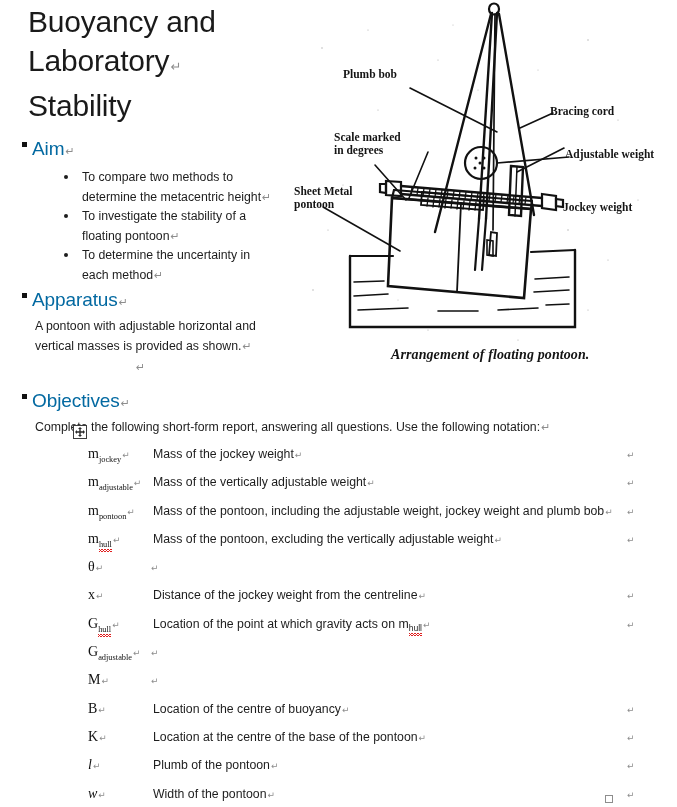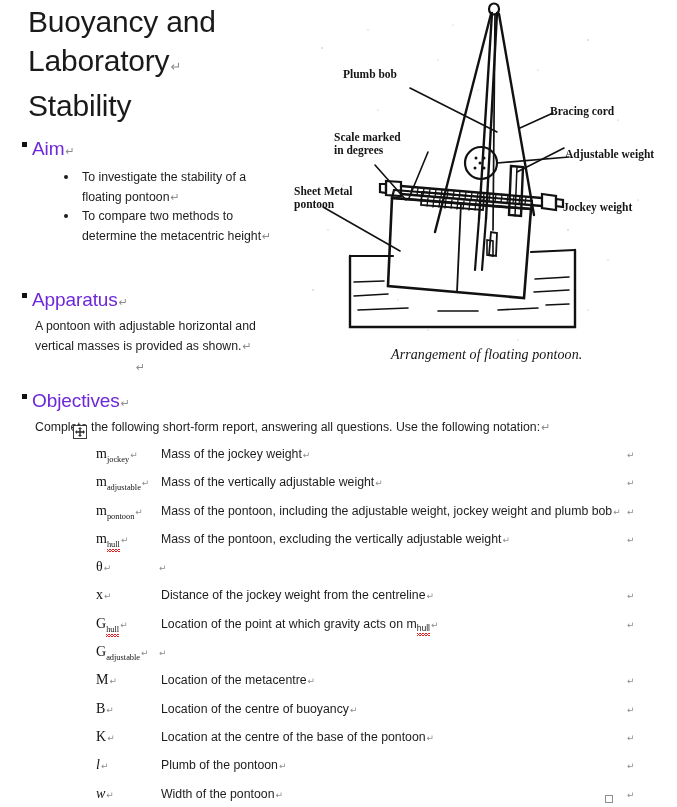--- a/index.html
+++ b/index.html
@@ -43,21 +43,21 @@
     background: #111111;
     display: inline-block;
     margin-right: 5px;
     position: relative;
     top: -8px;
     flex: none;
   }
   .heading-text {
     font-size: 19px;
     font-weight: 400;
-    color: #6d28d9;
+    color: #0369a1;
     font-family: "Liberation Sans", sans-serif;
     letter-spacing: -0.1px;
   }
 
   
   .pilcrow {
     color: #8d8d8d;
     font-size: 11px;
     font-family: "DejaVu Sans", sans-serif;
     vertical-align: baseline;
@@ -143,21 +143,20 @@
     height: 28.3px;
   }
   .not-sym {
     width: 62px;
     flex: none;
     font-family: "Liberation Serif", serif;
     font-size: 14px;
     color: #111111;
     white-space: nowrap;
     position: relative;
-    margin-left: 8px;
   }
   .not-sym sub {
     font-size: 8.4px;
     letter-spacing: 0px;
   }
   .not-sym .ital { font-style: italic; }
   .not-desc {
     flex: 1;
     font-family: "Liberation Sans", sans-serif;
     font-size: 12.3px;
@@ -209,21 +208,21 @@
     width: 389px;
     height: 380px;
   }
   #figure svg { display: block; }
   #figure-caption {
     position: absolute;
     left: 103px;
     top: 347px;
     font-family: "Liberation Serif", serif;
     font-style: italic;
-    font-weight: normal;
+    font-weight: bold;
     font-size: 14px;
     color: #141414;
     letter-spacing: 0.1px;
   }
   .fig-label {
     position: absolute;
     font-family: "Liberation Serif", serif;
     font-weight: bold;
     font-size: 11.5px;
     color: #141414;
@@ -242,25 +241,29 @@
 
 <div class="heading-row" style="left:22px; top:138px;">
   <span class="heading-bullet"></span>
   <span class="heading-text">Aim</span>
   <span class="pilcrow">↵</span>
 </div>
 
 <div id="aim-list">
   <div class="li">
     <span class="dot"></span>
+    <span>To compare two methods to determine the metacentric height</span><span class="pilcrow">↵</span>
+  </div>
+  <div class="li">
+    <span class="dot"></span>
     <span>To investigate the stability of a floating pontoon</span><span class="pilcrow">↵</span>
   </div>
   <div class="li">
     <span class="dot"></span>
-    <span>To compare two methods to determine the metacentric height</span><span class="pilcrow">↵</span>
+    <span>To determine the uncertainty in each method</span><span class="pilcrow">↵</span>
   </div>
 </div>
 
 <div class="heading-row" style="left:22px; top:289px;">
   <span class="heading-bullet"></span>
   <span class="heading-text">Apparatus</span>
   <span class="pilcrow">↵</span>
 </div>
 
 <div id="apparatus-body">
@@ -318,21 +321,20 @@
       <div class="not-sym"><span>G</span><sub><span class="sq">hull</span></sub><span class="pilcrow pilcrow-sm">↵</span></div>
       <div class="not-desc"><span>Location of the point at which gravity acts on m</span><sub><span class="sq">hull</span></sub><span class="pilcrow pilcrow-sm">↵</span></div>
       <div class="not-end"><span class="pilcrow pilcrow-sm">↵</span></div>
     </div>
     <div class="not-row">
       <div class="not-sym"><span>G</span><sub>adjustable</sub><span class="pilcrow pilcrow-sm">↵</span></div>
       <div class="not-end"><span class="pilcrow pilcrow-sm">↵</span></div>
     </div>
     <div class="not-row">
       <div class="not-sym"><span>M</span><span class="pilcrow pilcrow-sm">↵</span></div>
-      <div class="not-desc"><span>Location of the metacentre</span><span class="pilcrow pilcrow-sm">↵</span></div>
       <div class="not-end"><span class="pilcrow pilcrow-sm">↵</span></div>
     </div>
     <div class="not-row">
       <div class="not-sym"><span>B</span><span class="pilcrow pilcrow-sm">↵</span></div>
       <div class="not-desc"><span>Location of the centre of buoyancy</span><span class="pilcrow pilcrow-sm">↵</span></div>
       <div class="not-end"><span class="pilcrow pilcrow-sm">↵</span></div>
     </div>
     <div class="not-row">
       <div class="not-sym"><span>K</span><span class="pilcrow pilcrow-sm">↵</span></div>
       <div class="not-desc"><span>Location at the centre of the base of the pontoon</span><span class="pilcrow pilcrow-sm">↵</span></div>

